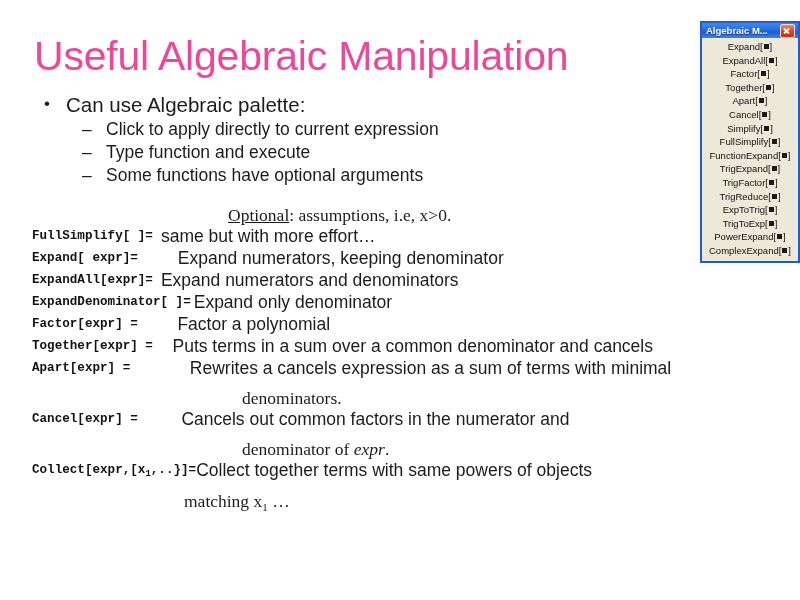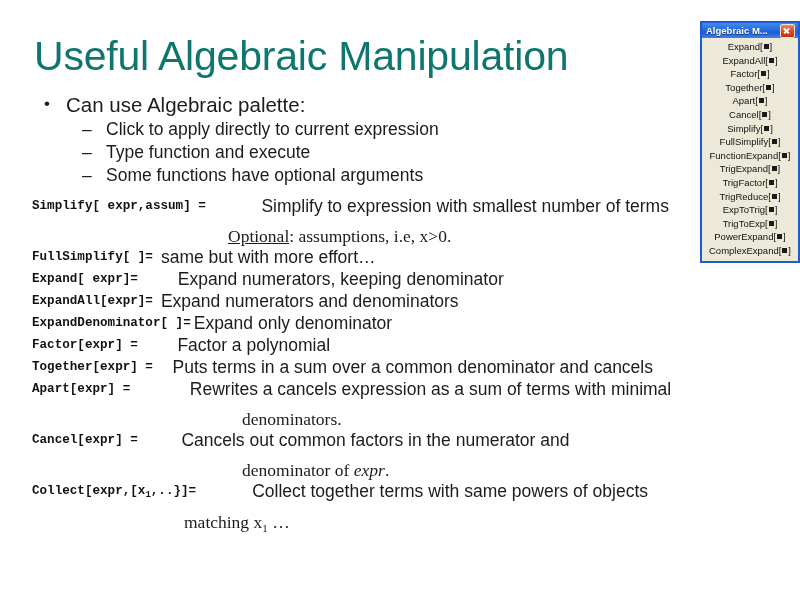--- a/index.html
+++ b/index.html
@@ -23,21 +23,21 @@
   
   .slide-title {
     position: absolute;
     left: 34px;
     top: 34px;
     width: 700px;
     font-size: 41px;
     font-weight: 400;
     line-height: 1.08;
     letter-spacing: -0.2px;
-    color: #0f766e;
+    color: #ec4899;
     white-space: nowrap;
   }
 
   
   .bullets {
     position: absolute;
     left: 40px;
     top: 92px;
     width: 640px;
   }
@@ -230,33 +230,32 @@
       <span class="dash">–</span>
       <span>Type function and execute</span>
     </div>
     <div class="bullet-l2">
       <span class="dash">–</span>
       <span>Some functions have optional arguments</span>
     </div>
   </div>
 
   <div class="funcs" id="funcs">
-      <div class="frow"><span class="fname">Simplify[ expr,assum] = </span><span class="fdesc" style="margin-left: 48px;">Simplify to expression with smallest number of terms</span></div>
       <div class="fcont" style="padding-left: 196px;"><span class="u">Optional</span>: assumptions, i.e, x&gt;0.</div>
       <div class="frow"><span class="fname">FullSimplify[ ]=</span><span class="fdesc" style="margin-left: 8px;">same but with more effort…</span></div>
       <div class="frow"><span class="fname">Expand[ expr]=</span><span class="fdesc" style="margin-left: 40px;">Expand numerators, keeping denominator</span></div>
       <div class="frow"><span class="fname">ExpandAll[expr]=</span><span class="fdesc" style="margin-left: 8px;">Expand numerators and denominators</span></div>
       <div class="frow"><span class="fname">ExpandDenominator[ ]=</span><span class="fdesc" style="margin-left: 3px;">Expand only denominator</span></div>
       <div class="frow"><span class="fname">Factor[expr] = </span><span class="fdesc" style="margin-left: 32px;">Factor a polynomial</span></div>
       <div class="frow"><span class="fname">Together[expr] = </span><span class="fdesc" style="margin-left: 12px;">Puts terms in a sum over a common denominator and cancels</span></div>
       <div class="frow"><span class="fname">Apart[expr] = </span><span class="fdesc" style="margin-left: 52px;">Rewrites a cancels expression as a sum of terms with minimal</span></div>
       <div class="fcont" style="padding-left: 210px;">denominators.</div>
       <div class="frow"><span class="fname">Cancel[expr] = </span><span class="fdesc" style="margin-left: 36px;">Cancels out common factors in the numerator and</span></div>
       <div class="fcont" style="padding-left: 210px;">denominator of <span class="it">expr</span>.</div>
-      <div class="frow"><span class="fname">Collect[expr,[x<sub class="sbm">1</sub>,..}]=</span><span class="fdesc" style="margin-left: 56px;">Collect together terms with same powers of objects</span></div>
+      <div class="frow"><span class="fname">Collect[expr,[x<sub class="sbm">1</sub>,..}]=</span><span class="fdesc" style="">Collect together terms with same powers of objects</span></div>
       <div class="fcont" style="padding-left: 152px;">matching x<sub class="sb">1</sub> …</div>
     </div>
 
   <div id="palette">
     <div class="pal-titlebar">
       <span class="pal-title">Algebraic M...</span>
       <span class="pal-close"></span>
     </div>
     <div class="pal-body" id="pal-body">
         <div class="pal-item"><span>Expand[</span><span class="slot"></span><span>]</span></div>

